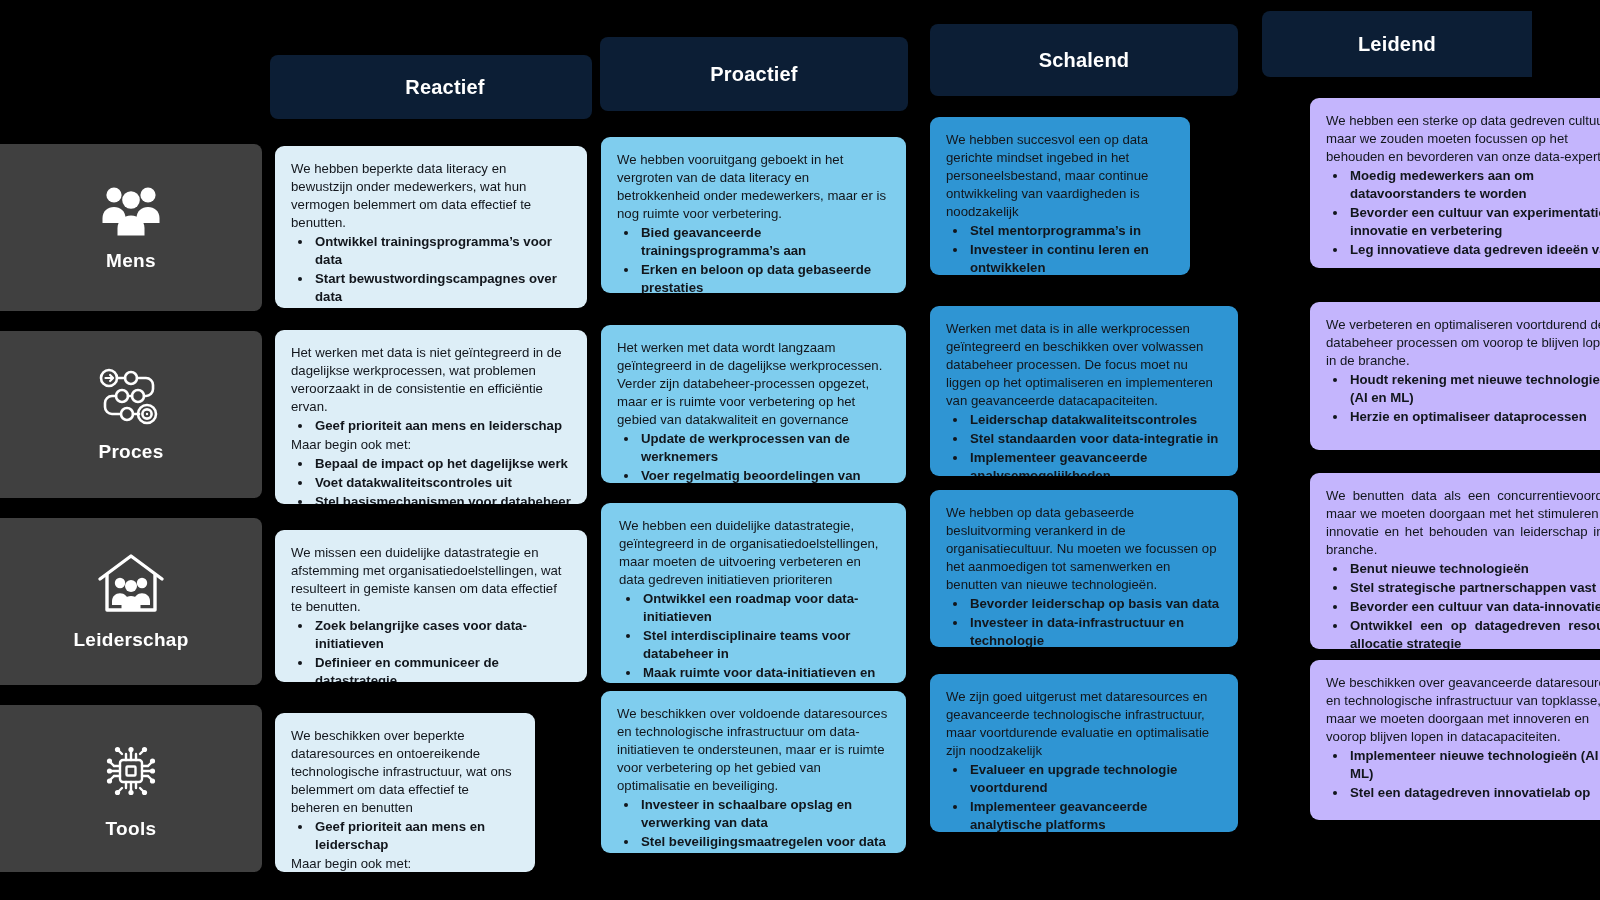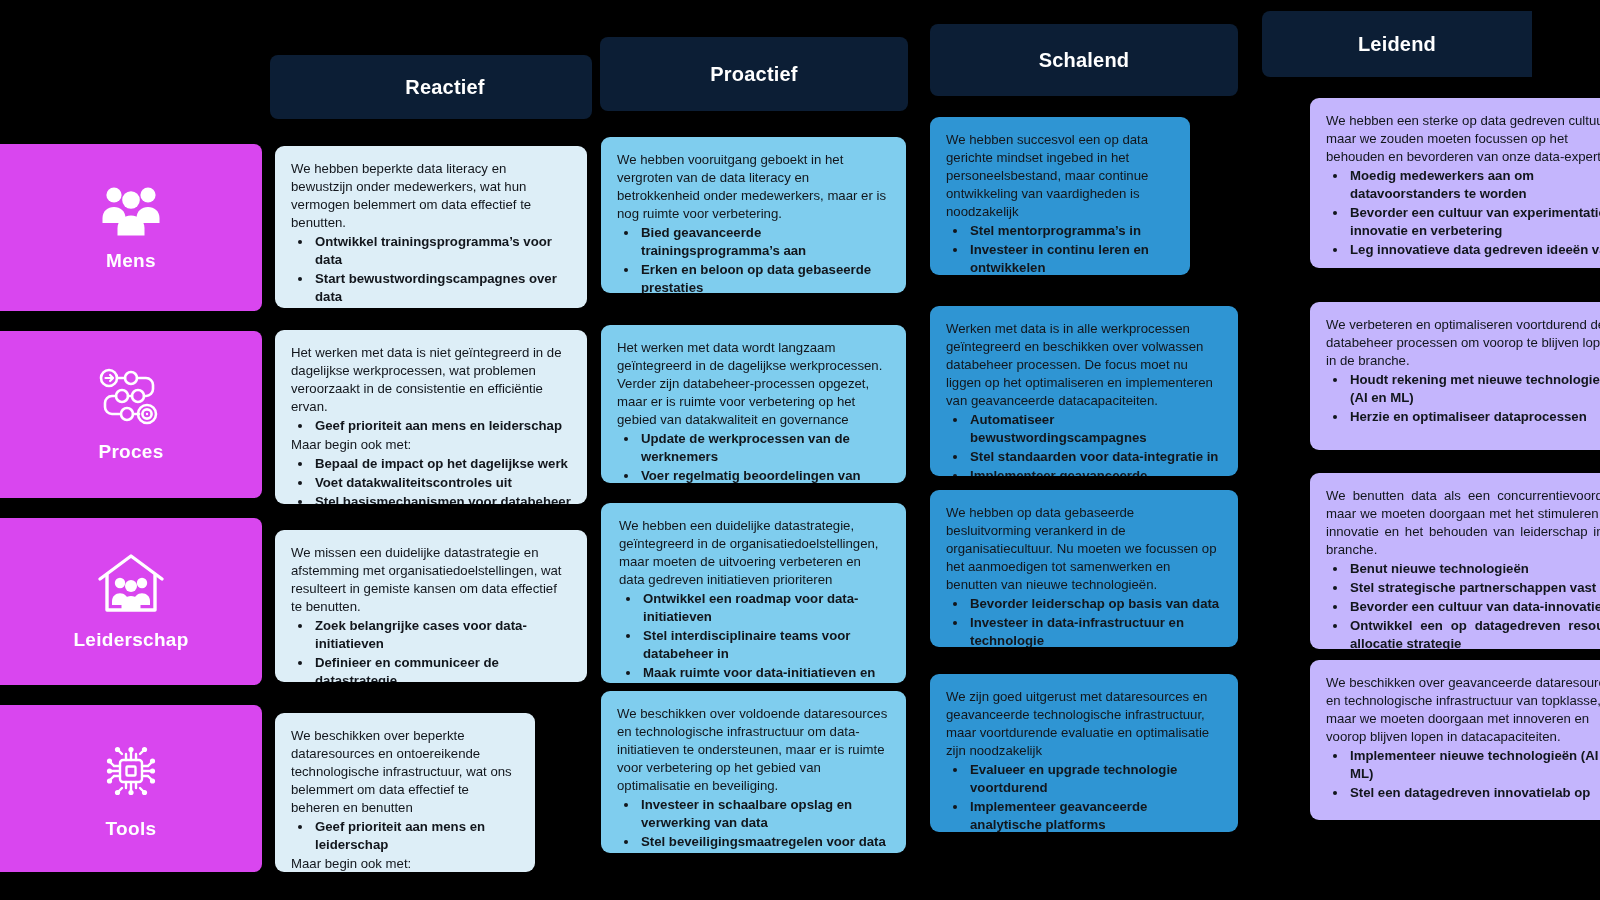--- a/index.html
+++ b/index.html
@@ -24,21 +24,21 @@
     text-align: center;
     letter-spacing: .2px;
   }
   .col-header .ctitle { font-size: 20px; }
 
   
   .row-label {
     position: absolute;
     left: 0;
     width: 262px;
-    background: #d946ef;
+    background: #404040;
     border-radius: 0 8px 8px 0;
     display: flex;
     flex-direction: column;
     align-items: center;
     justify-content: center;
     color: #ffffff;
   }
   .row-label .ricon { display: block; margin-bottom: 14px; }
   .row-label .rtitle { font-size: 19px; font-weight: bold; letter-spacing: .3px; }
 
@@ -246,21 +246,21 @@
     <ul>
       <li>Update de werkprocessen van de werknemers</li>
       <li>Voer regelmatig beoordelingen van datakwaliteit uit</li>
 
     </ul>
   </div>
 
   <div class="card lvl-schalend" style="left:930px; top:306px; width:308px; height:170px;">
     <p class="intro">Werken met data is in alle werkprocessen geïntegreerd en beschikken over volwassen databeheer processen. De focus moet nu liggen op het optimaliseren en implementeren van geavanceerde datacapaciteiten.</p>
     <ul>
-      <li>Automatiseer bewustwordingscampagnes</li>
+      <li>Leiderschap datakwaliteitscontroles</li>
       <li>Stel standaarden voor data-integratie in</li>
       <li>Implementeer geavanceerde analysemogelijkheden</li>
     </ul>
   </div>
 
   <div class="card lvl-leidend" style="left:1262px; top:302px; width:330px; height:148px;">
     <p class="intro">We verbeteren en optimaliseren voortdurend de databeheer processen om voorop te blijven lopen in de branche.</p>
     <ul>
       <li>Houdt rekening met nieuwe technologieën (AI en ML)</li>
       <li>Herzie en optimaliseer dataprocessen</li>

